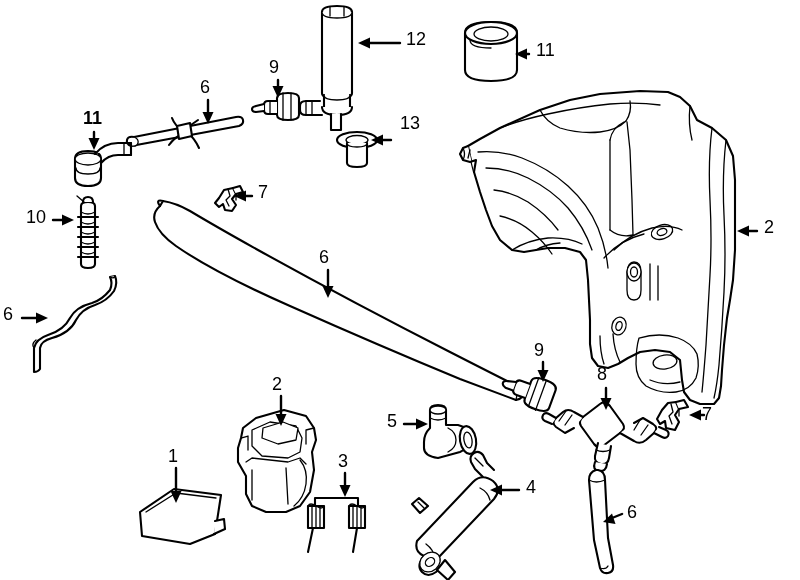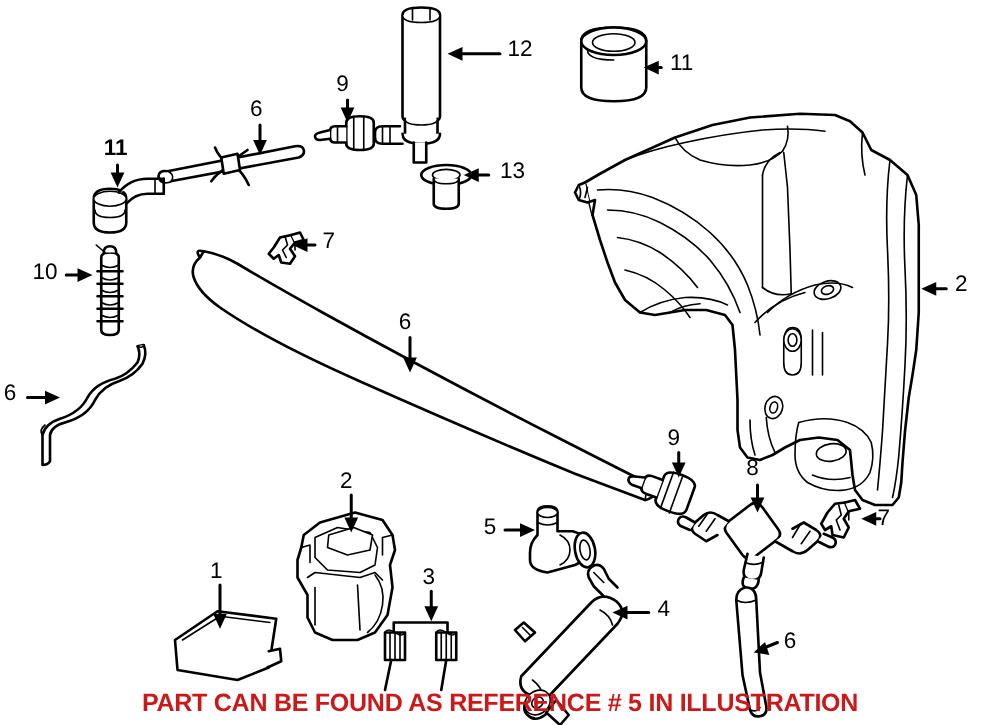--- a/index.html
+++ b/index.html
@@ -374,19 +374,18 @@
   <div class="callout-num" style="left:3px;top:305px;">6</div>
   <div class="callout-num" style="left:627px;top:503px;">6</div>
   <div class="callout-num" style="left:258px;top:183px;">7</div>
   <div class="callout-num" style="left:702px;top:405px;">7</div>
   <div class="callout-num" style="left:597px;top:365px;">8</div>
   <div class="callout-num" style="left:269px;top:58px;">9</div>
   <div class="callout-num" style="left:534px;top:341px;">9</div>
   <div class="callout-num" style="left:26px;top:208px;">10</div>
   <div class="callout-num" style="left:83px;top:109px;font-weight:bold;">11</div>
   <div class="callout-num" style="left:406px;top:30px;">12</div>
-  <div class="callout-num" style="left:400px;top:127px;">13</div>
+  <div class="callout-num" style="left:400px;top:114px;">13</div>
   <div class="callout-num" style="left:536px;top:41px;">11</div>
   <div class="callout-num" style="left:764px;top:218px;">2</div>
 
-  <div id="footer-note">PART CAN BE FOUND AS REFERENCE # 5 IN ILLUSTRATION</div>
 
 </div>
 
 </body></html>

